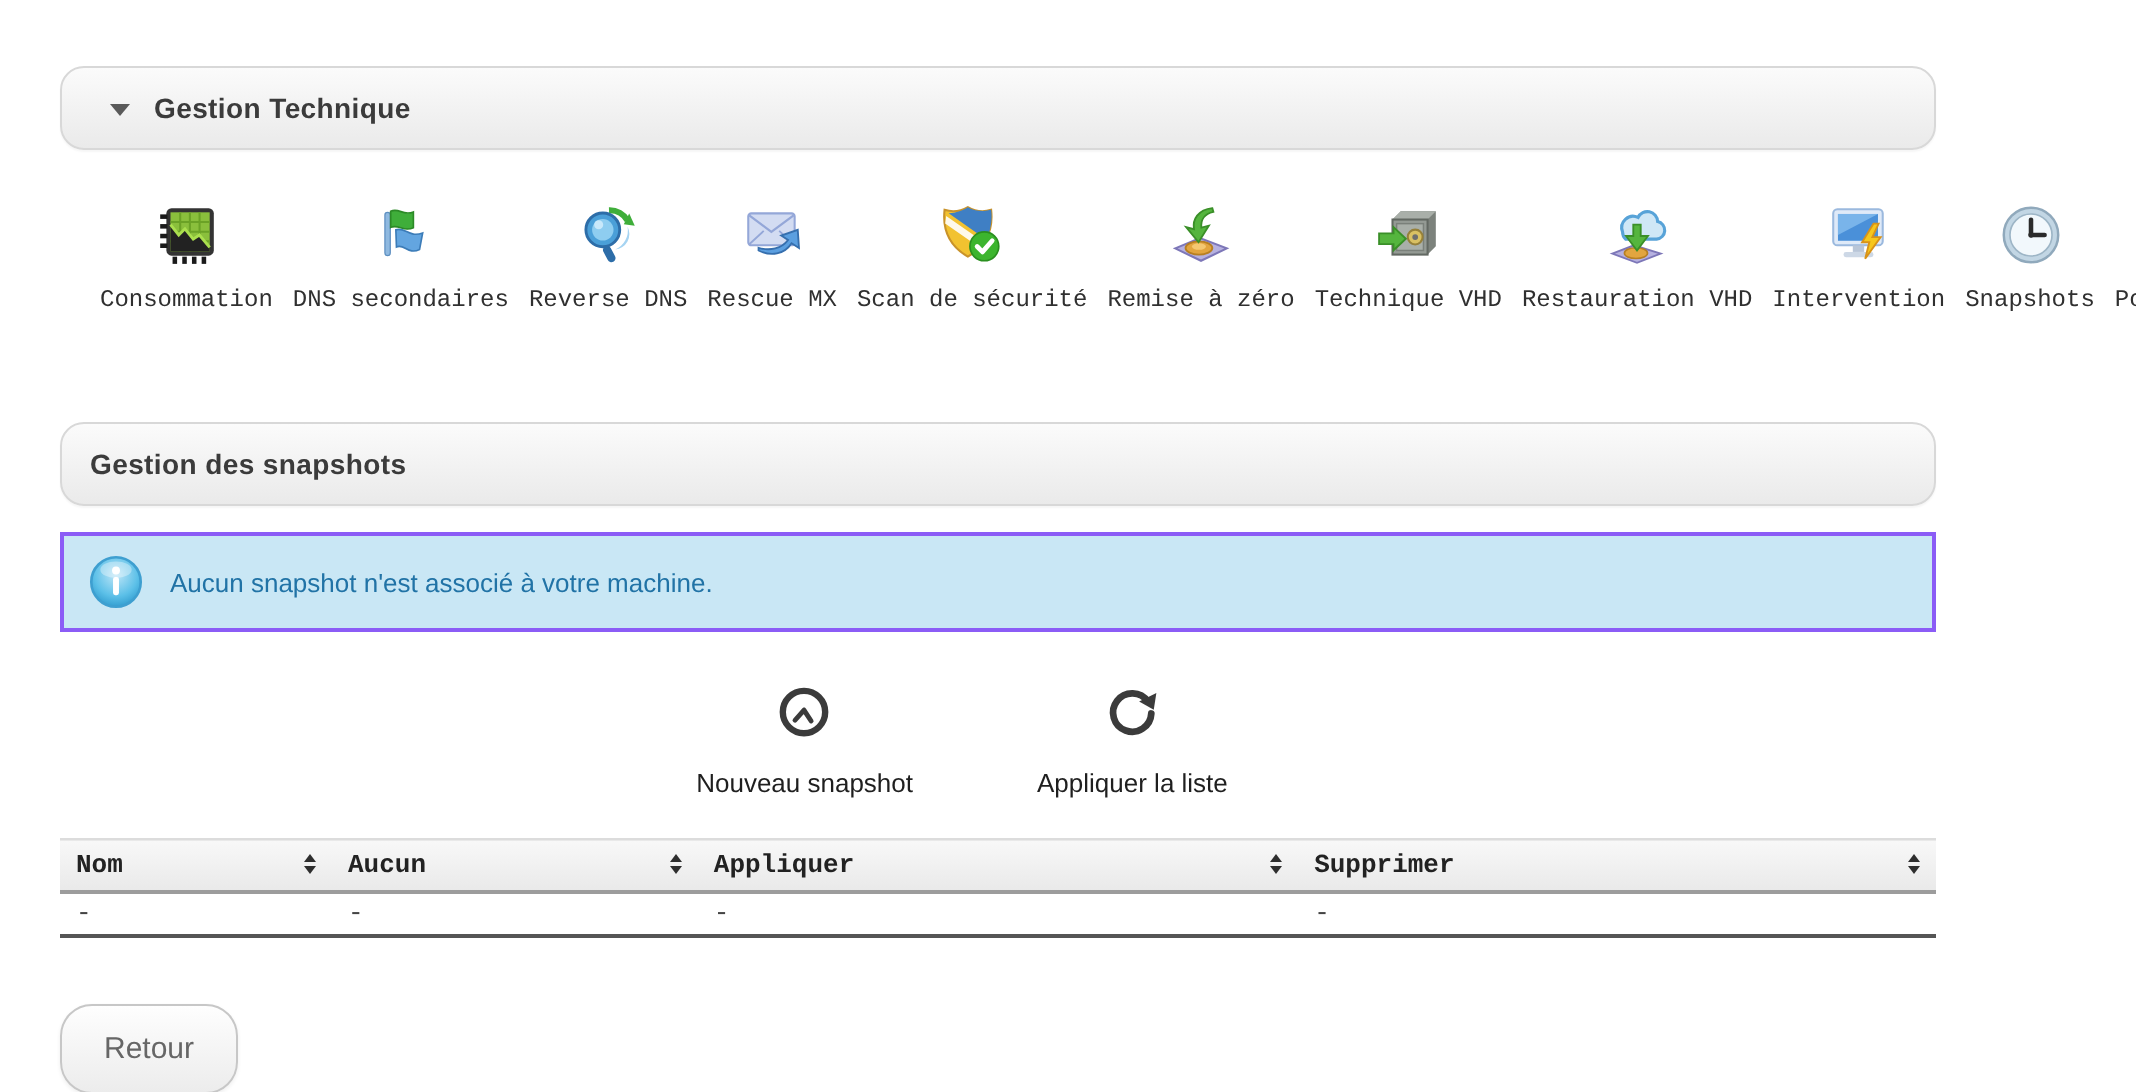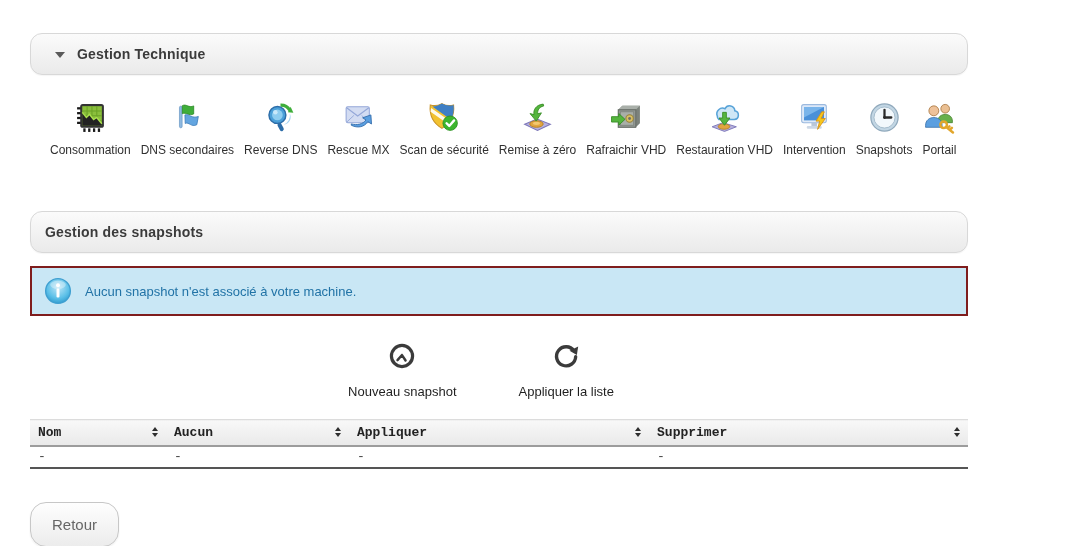--- a/index.html
+++ b/index.html
@@ -20,31 +20,31 @@
   }
   .panel-header .title { font-size:14px; font-weight:bold; color:#3b3b3b; letter-spacing:0.2px; }
   .caret-down {
     width:0; height:0; margin:2px 12px 0 10px;
     border-left:5px solid transparent; border-right:5px solid transparent;
     border-top:6px solid #5a5a5a;
   }
   .panel-header.accordion { cursor:pointer; }
 
   
-  .icons-row { display:flex; gap:10px; padding:26px 0 0 20px; align-items:flex-start; }
+  .icons-row { display:flex; gap:10px; padding:26px 0 0 20px; align-items:flex-start;font-family:Liberation Mono, monospace; }
   .tool { display:flex; flex-direction:column; align-items:center; gap:9px; cursor:pointer; }
   .tool .icon { width:33px; height:33px; display:block; }
   .tool .icon svg { width:100%; height:100%; display:block; }
   .tool .tool-label { font-size:12px; color:#303030; white-space:nowrap; }
 
   
   .section-snapshots { margin-top:54px; }
   .alert-info {
     margin-top:13px; height:50px;
-    background:#c9e7f5; border:2px solid #7f1d1d;
+    background:#c9e7f5; border:2px solid #8b5cf6;
     display:flex; align-items:center; gap:13px; padding:10px 12px;
   }
   .alert-info .info-icon { width:28px; height:28px; flex:0 0 auto; }
   .alert-info .alert-text { font-size:13px; color:#2173a6; }
 
   .actions-row { margin-top:25px; display:flex; justify-content:center; gap:62px; transform:translateX(-18px); }
   .action { display:flex; flex-direction:column; align-items:center; gap:13px; cursor:pointer; }
   .action .icon { width:30px; height:30px; }
   .action .icon svg { width:100%; height:100%; display:block; }
   .action .action-label { font-size:13px; color:#1f1f1f; white-space:nowrap; }
@@ -191,21 +191,21 @@
         <svg viewBox="0 0 32 32">
           <path d="M8 8.5 L12 4.5 L29 4.5 L29 21.5 L25 25.5 L25 8.5 Z" fill="#7c827c"></path>
           <path d="M12 4.5 L29 4.5 L25 8.5 L8 8.5 Z" fill="#a9afa9"></path>
           <rect x="8" y="8.5" width="17" height="17" fill="#949a94" stroke="#626862" stroke-width="1"></rect>
           <rect x="10" y="10.5" width="13" height="13" fill="#a9afa9" stroke="#7a807a" stroke-width="0.7"></rect>
           <circle cx="19" cy="17" r="3.6" fill="#d9c063" stroke="#96803a" stroke-width="1"></circle>
           <circle cx="19" cy="17" r="1.4" fill="#6e6e6e"></circle>
           <path d="M1.5 15.2 L8.5 15.2 L8.5 12.2 L14.5 17.8 L8.5 23.4 L8.5 20.4 L1.5 20.4 Z" fill="#55b53e" stroke="#3a8f28" stroke-width="0.9"></path>
         </svg>
       </span>
-      <span class="tool-label">Rafraichir VHD</span>
+      <span class="tool-label">Technique VHD</span>
     </div>
 
     <div class="tool">
       <span class="icon">
         <svg viewBox="0 0 32 32">
           <path d="M9 14.5 A5.5 5.5 0 0 1 16.5 7.5 A5 5 0 0 1 26 9.5 A4.3 4.3 0 0 1 25.5 18 L10.5 18 A4.8 4.8 0 0 1 9 14.5 Z" fill="#cfe7f6" stroke="#58a3d8" stroke-width="1.5"></path>
           <path d="M4 25 L14.5 21 L27.5 25 L16 29.5 Z" fill="#b6b1e0" stroke="#7d77b8" stroke-width="0.9"></path>
           <ellipse cx="15.5" cy="24.8" rx="5.6" ry="2.6" fill="#e2a53f" stroke="#b77f22" stroke-width="0.8"></ellipse>
           <path d="M14.2 11 L17.8 11 L17.8 16.5 L21.3 16.5 L16 23.5 L10.7 16.5 L14.2 16.5 Z" fill="#55b53e" stroke="#3a8f28" stroke-width="0.9"></path>
         </svg>

